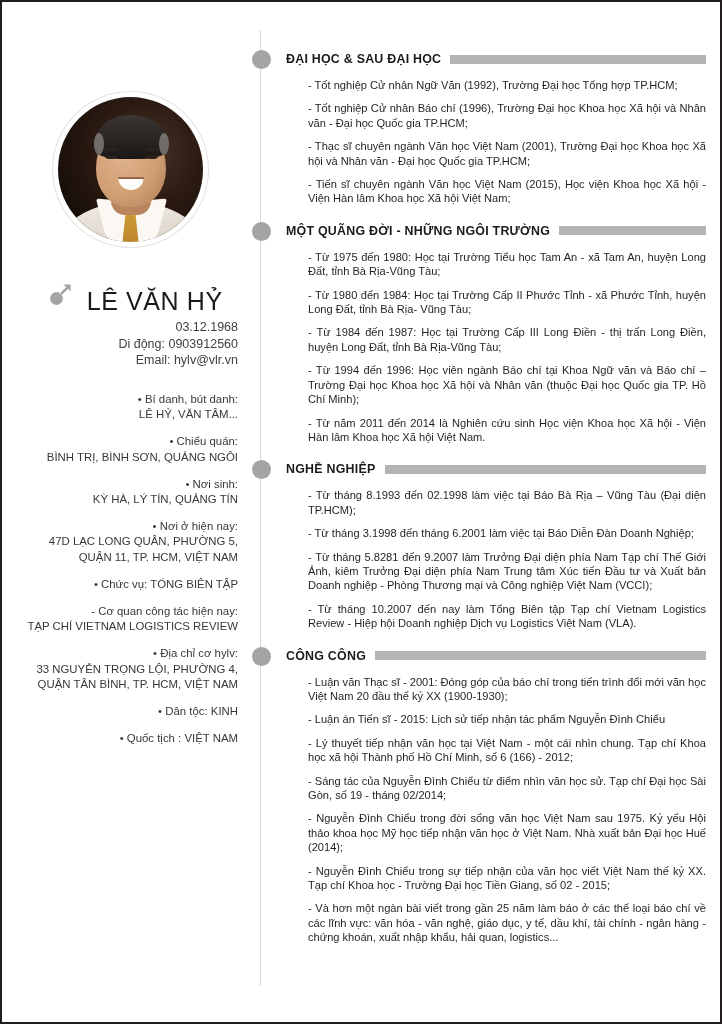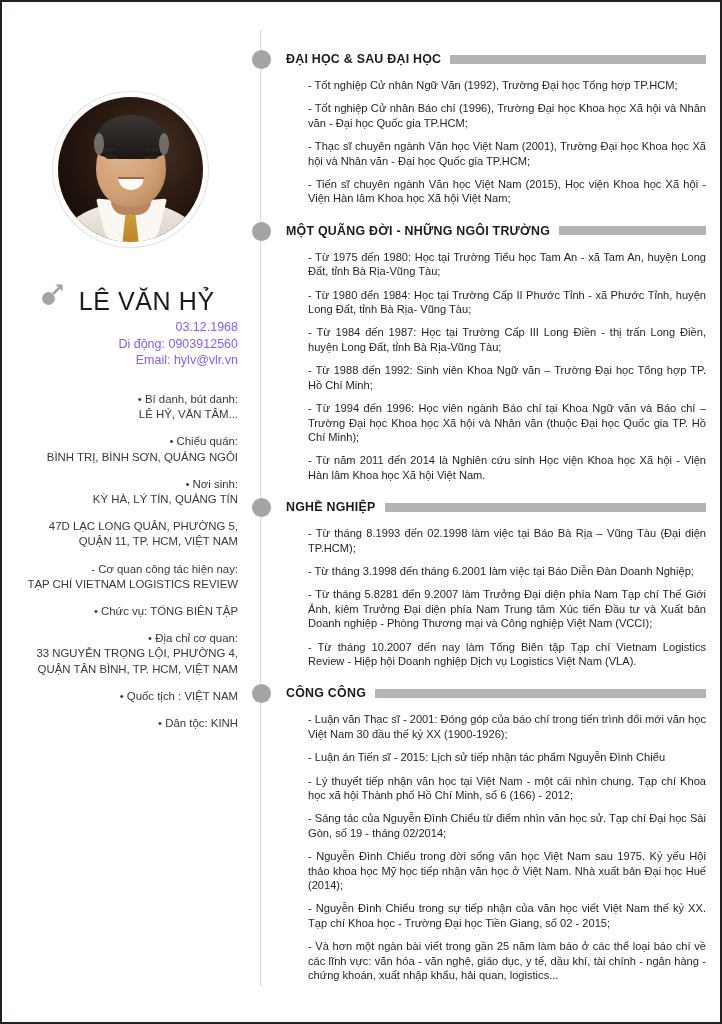--- a/index.html
+++ b/index.html
@@ -148,21 +148,21 @@
     top: 80px;
     transform: translateX(-50%);
     width: 26px; height: 11px;
     background: #fdfbf7;
     border-radius: 0 0 14px 14px;
     border-top: 2px solid #9a6548;
   }
 
   .name-row {
     position: absolute;
-    left: 0;
+    left: 8px;
     top: 284px;
     width: 250px;
     text-align: center;
   }
   .mars-icon {
     display: inline-block;
     vertical-align: middle;
     margin-right: 9px;
     position: relative;
     top: -4px;
@@ -177,21 +177,21 @@
   }
 
   .contact-block {
     position: absolute;
     left: 0;
     top: 317px;
     width: 236px;
     text-align: right;
     font-size: 12.5px;
     line-height: 16.5px;
-    color: #8b5cf6;
+    color: #404040;
   }
 
   .facts {
     position: absolute;
     left: 8px;
     top: 390px;
     width: 228px;
     text-align: right;
     font-size: 11.4px;
     line-height: 15.2px;
@@ -318,40 +318,41 @@
         </div>
         <div class="fact">
           <div class="fact-label">• Chiểu quán:</div>
           <div class="fact-value">BÌNH TRỊ, BÌNH SƠN, QUẢNG NGÔI</div>
         </div>
         <div class="fact">
           <div class="fact-label">• Nơi sinh:</div>
           <div class="fact-value">KỲ HÀ, LÝ TÍN, QUẢNG TÍN</div>
         </div>
         <div class="fact">
+          <div class="fact-label">• Nơi ở hiện nay:</div>
           <div class="fact-value">47D LẠC LONG QUÂN, PHƯỜNG 5,
 QUẬN 11, TP. HCM, VIỆT NAM</div>
         </div>
         <div class="fact">
+          <div class="fact-label">• Chức vụ: TỔNG BIÊN TẬP</div>
+        </div>
+        <div class="fact">
           <div class="fact-label">- Cơ quan công tác hiện nay:</div>
           <div class="fact-value">TẠP CHÍ VIETNAM LOGISTICS REVIEW</div>
         </div>
         <div class="fact">
-          <div class="fact-label">• Chức vụ: TỔNG BIÊN TẬP</div>
-        </div>
-        <div class="fact">
-          <div class="fact-label">• Địa chỉ cơ quan:</div>
+          <div class="fact-label">• Địa chỉ cơ hylv:</div>
           <div class="fact-value">33 NGUYỄN TRỌNG LỘI, PHƯỜNG 4,
 QUẬN TÂN BÌNH, TP. HCM, VIỆT NAM</div>
         </div>
         <div class="fact">
+          <div class="fact-label">• Dân tộc: KINH</div>
+        </div>
+        <div class="fact">
           <div class="fact-label">• Quốc tịch : VIỆT NAM</div>
-        </div>
-        <div class="fact">
-          <div class="fact-label">• Dân tộc: KINH</div>
         </div>
       </div>
   </div>
 
   <div class="right-col">
     <div class="timeline-line"></div>
     <div id="sections-host">
         <div class="section s1">
           <div class="sec-dot"></div>
           <div class="sec-head">
@@ -368,21 +369,20 @@
         <div class="section">
           <div class="sec-dot"></div>
           <div class="sec-head">
             <div class="sec-title">MỘT QUÃNG ĐỜI - NHỮNG NGÔI TRƯỜNG</div>
             <div class="sec-bar"></div>
           </div>
           <div class="sec-body">
             <div class="entry">- Từ 1975 đến 1980: Học tại Trường Tiểu học Tam An - xã Tam An, huyện Long Đất, tỉnh Bà Rịa-Vũng Tàu;</div>
             <div class="entry">- Từ 1980 đến 1984: Học tại Trường Cấp II Phước Tỉnh - xã Phước Tỉnh, huyện Long Đất, tỉnh Bà Rịa- Vũng Tàu;</div>
             <div class="entry">- Từ 1984 đến 1987: Học tại Trường Cấp III Long Điền - thị trấn Long Điền, huyện Long Đất, tỉnh Bà Rịa-Vũng Tàu;</div>
-            <div class="entry">- Từ 1988 đến 1992: Sinh viên Khoa Ngữ văn – Trường Đại học Tổng hợp TP. Hồ Chí Minh;</div>
             <div class="entry">- Từ 1994 đến 1996: Học viên ngành Báo chí tại Khoa Ngữ văn và Báo chí – Trường Đại học Khoa học Xã hội và Nhân văn (thuộc Đại học Quốc gia TP. Hồ Chí Minh);</div>
             <div class="entry">- Từ năm 2011 đến 2014 là Nghiên cứu sinh Học viện Khoa học Xã hội - Viện Hàn lâm Khoa học Xã hội Việt Nam.</div>
           </div>
         </div>
         <div class="section">
           <div class="sec-dot"></div>
           <div class="sec-head">
             <div class="sec-title">NGHỀ NGHIỆP</div>
             <div class="sec-bar"></div>
           </div>
@@ -393,21 +393,21 @@
             <div class="entry">- Từ tháng 10.2007 đến nay làm Tổng Biên tập Tạp chí Vietnam Logistics Review - Hiệp hội Doanh nghiệp Dịch vụ Logistics Việt Nam (VLA).</div>
           </div>
         </div>
         <div class="section">
           <div class="sec-dot"></div>
           <div class="sec-head">
             <div class="sec-title">CÔNG CÔNG</div>
             <div class="sec-bar"></div>
           </div>
           <div class="sec-body">
-            <div class="entry">- Luận văn Thạc sĩ - 2001: Đóng góp của báo chí trong tiến trình đổi mới văn học Việt Nam 30 đầu thế kỷ XX (1900-1926);</div>
+            <div class="entry">- Luận văn Thạc sĩ - 2001: Đóng góp của báo chí trong tiến trình đổi mới văn học Việt Nam 20 đầu thế kỷ XX (1900-1930);</div>
             <div class="entry">- Luận án Tiến sĩ - 2015: Lịch sử tiếp nhận tác phẩm Nguyễn Đình Chiểu</div>
             <div class="entry">- Lý thuyết tiếp nhận văn học tại Việt Nam - một cái nhìn chung. Tạp chí Khoa học xã hội Thành phố Hồ Chí Minh, số 6 (166) - 2012;</div>
             <div class="entry">- Sáng tác của Nguyễn Đình Chiểu từ điểm nhìn văn học sử. Tạp chí Đại học Sài Gòn, số 19 - tháng 02/2014;</div>
             <div class="entry">- Nguyễn Đình Chiểu trong đời sống văn học Việt Nam sau 1975. Kỷ yếu Hội thảo khoa học Mỹ học tiếp nhận văn học ở Việt Nam. Nhà xuất bản Đại học Huế (2014);</div>
             <div class="entry">- Nguyễn Đình Chiểu trong sự tiếp nhận của văn học viết Việt Nam thế kỷ XX. Tạp chí Khoa học - Trường Đại học Tiền Giang, số 02 - 2015;</div>
             <div class="entry">- Và hơn một ngàn bài viết trong gần 25 năm làm báo ở các thể loại báo chí về các lĩnh vực: văn hóa - văn nghệ, giáo dục, y tế, dầu khí, tài chính - ngân hàng - chứng khoán, xuất nhập khẩu, hải quan, logistics...</div>
           </div>
         </div>
       </div>
   </div>

